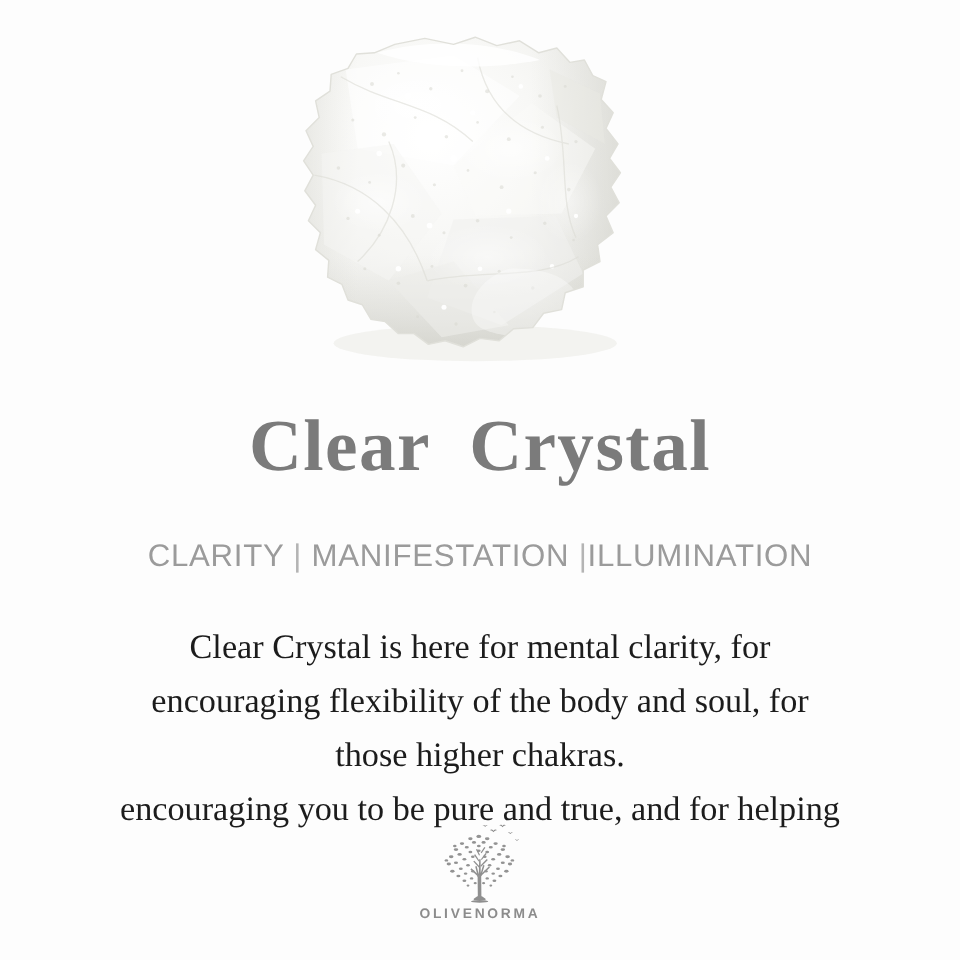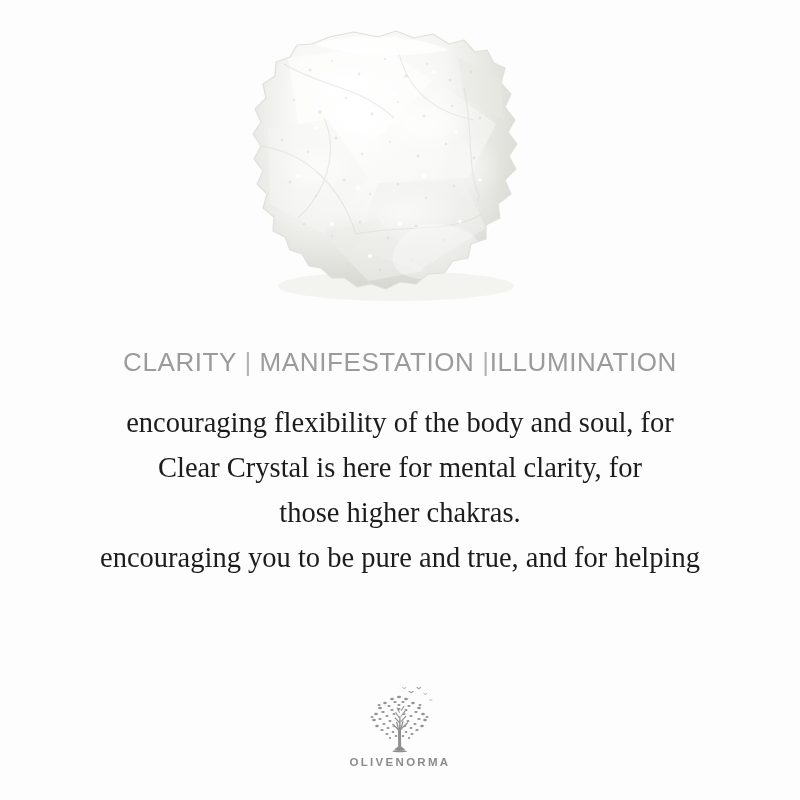--- a/index.html
+++ b/index.html
@@ -50,21 +50,21 @@
     letter-spacing: 1.2px;
     line-height: 1;
     text-align: center;
     margin: 0;
     padding-top: 24px;
     white-space: pre;
   }
 
   
   .subtitle {
-    margin: 0;
+    margin: 16px;
     padding-top: 29px;
     font-family: "Liberation Sans", "DejaVu Sans", sans-serif;
     font-size: 26px;
     font-weight: 300;
     color: #9b9b9b;
     letter-spacing: 0.6px;
     text-align: center;
     white-space: pre;
   }
   .subtitle .sep {
@@ -269,26 +269,27 @@
                  L289,116 L281,128 L288,141 L277,152 L283,166 L270,176 L272,190
                  L258,197 L258,211 L243,216 L240,230 L225,233 L216,245 L200,246
                  L188,256 L172,254 L158,261 L143,256 L129,259 L117,250 L104,250
                  L93,240 L81,238 L74,226 L62,222 L57,209 L45,203 L46,189 L35,180
                  L39,166 L29,156 L35,143 L26,131 L33,118 L25,106 L33,94 L27,81
                  L38,70 L35,56 L47,48 L48,34 L62,29 L69,17 L84,16 Z" fill="none" stroke="#e0e0da" stroke-width="1.2" stroke-linejoin="round"></path>
       </g>
     </svg>
   </div>
 
+  <h1 class="title">Clear  Crystal</h1>
 
   <div class="subtitle"><span>CLARITY</span><span class="sep"> </span><span class="sep">|</span><span class="sep"> </span><span>MANIFESTATION</span><span class="sep"> </span><span class="sep">|</span><span>ILLUMINATION</span></div>
 
   <div class="body-copy">
+    <span class="ln">Clear Crystal is here for mental clarity, for</span>
     <span class="ln">encouraging flexibility of the body and soul, for</span>
-    <span class="ln">Clear Crystal is here for mental clarity, for</span>
     <span class="ln">those higher chakras.</span>
     <span class="ln">encouraging you to be pure and true, and for helping</span>
   </div>
 
   <div class="logo-wrap">
     <svg class="logo-mark" viewBox="0 0 78 72">
       <g fill="#8f8f8f">
 
         <path d="M37.2,66 L37.0,47 L35.0,39 L36.2,38.6 L38.0,45.5 L38.3,33
                  L39.5,33 L39.6,44.5 L41.6,37.8 L42.8,38.3 L40.0,47.5 L40.2,66 Z"></path>

